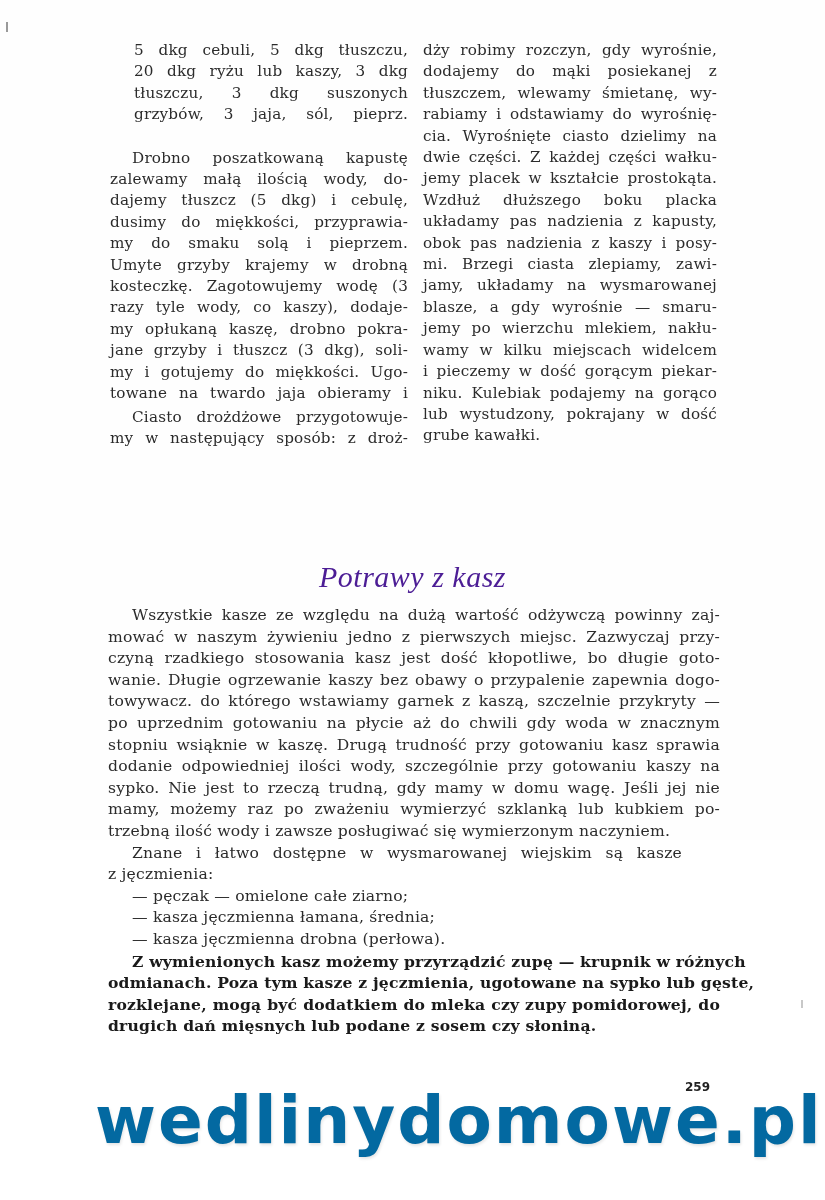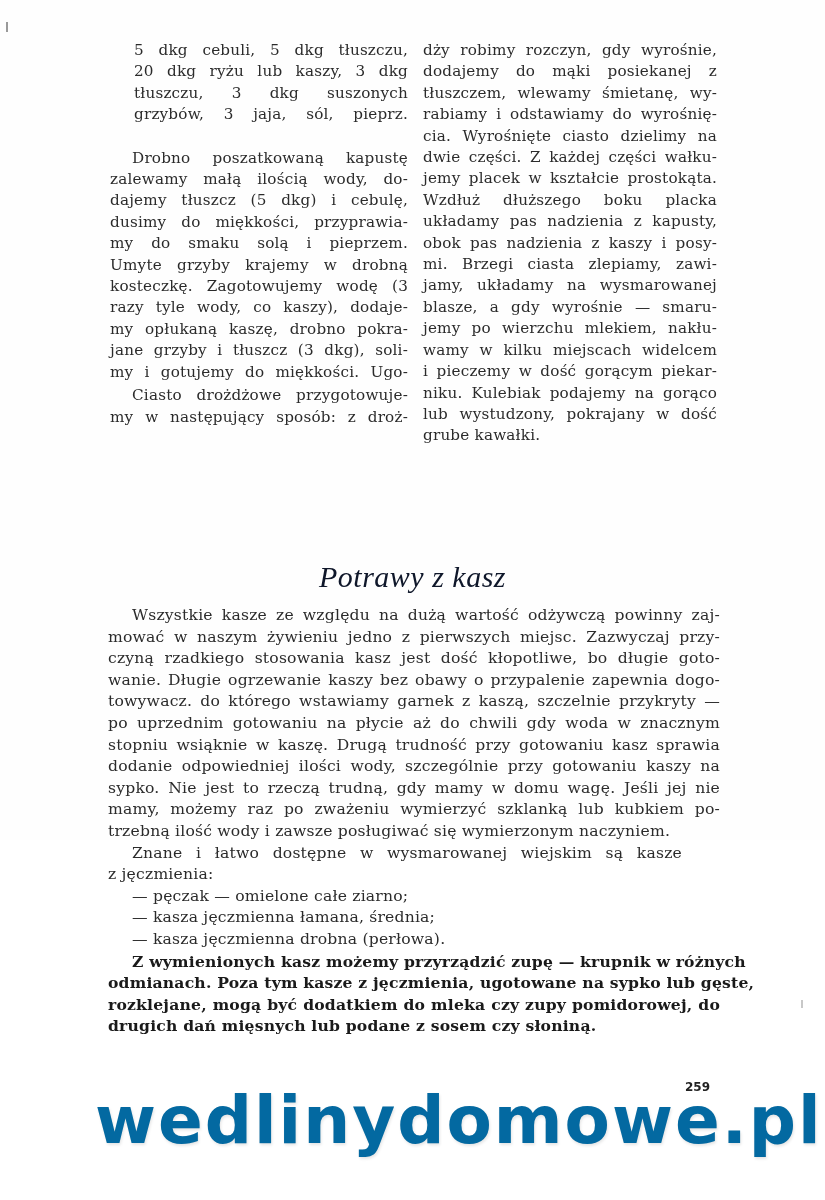--- a/index.html
+++ b/index.html
@@ -62,21 +62,21 @@
     .section-title {
       position: absolute;
       left: 0;
       top: 560px;
       width: 825px;
       text-align: center;
       font-family: "Liberation Serif", "DejaVu Serif", serif;
       font-style: italic;
       font-size: 30px;
       letter-spacing: 0.5px;
-      color: #0f172a;
+      color: #4c1d95;
     }
     .body-text {
       position: absolute;
       left: 108px;
       top: 605px;
       width: 612px;
       font-size: 15.6px;
       line-height: 21.6px;
       letter-spacing: 0.2px;
     }
@@ -149,20 +149,21 @@
       <span class="line">zalewamy małą ilością wody, do-</span>
       <span class="line">dajemy tłuszcz (5 dkg) i cebulę,</span>
       <span class="line">dusimy do miękkości, przyprawia-</span>
       <span class="line">my do smaku solą i pieprzem.</span>
       <span class="line">Umyte grzyby krajemy w drobną</span>
       <span class="line">kosteczkę. Zagotowujemy wodę (3</span>
       <span class="line">razy tyle wody, co kaszy), dodaje-</span>
       <span class="line">my opłukaną kaszę, drobno pokra-</span>
       <span class="line">jane grzyby i tłuszcz (3 dkg), soli-</span>
       <span class="line">my i gotujemy do miękkości. Ugo-</span>
+      <span class="line">towane na twardo jaja obieramy i</span>
     </div>
     <div class="para-gap-small"></div>
     <div>
       <span class="line indent">Ciasto drożdżowe przygotowuje-</span>
       <span class="line">my w następujący sposób: z droż-</span>
     </div>
   </div>
 
   <div class="col col-right">
     <span class="line">dży robimy rozczyn, gdy wyrośnie,</span>

